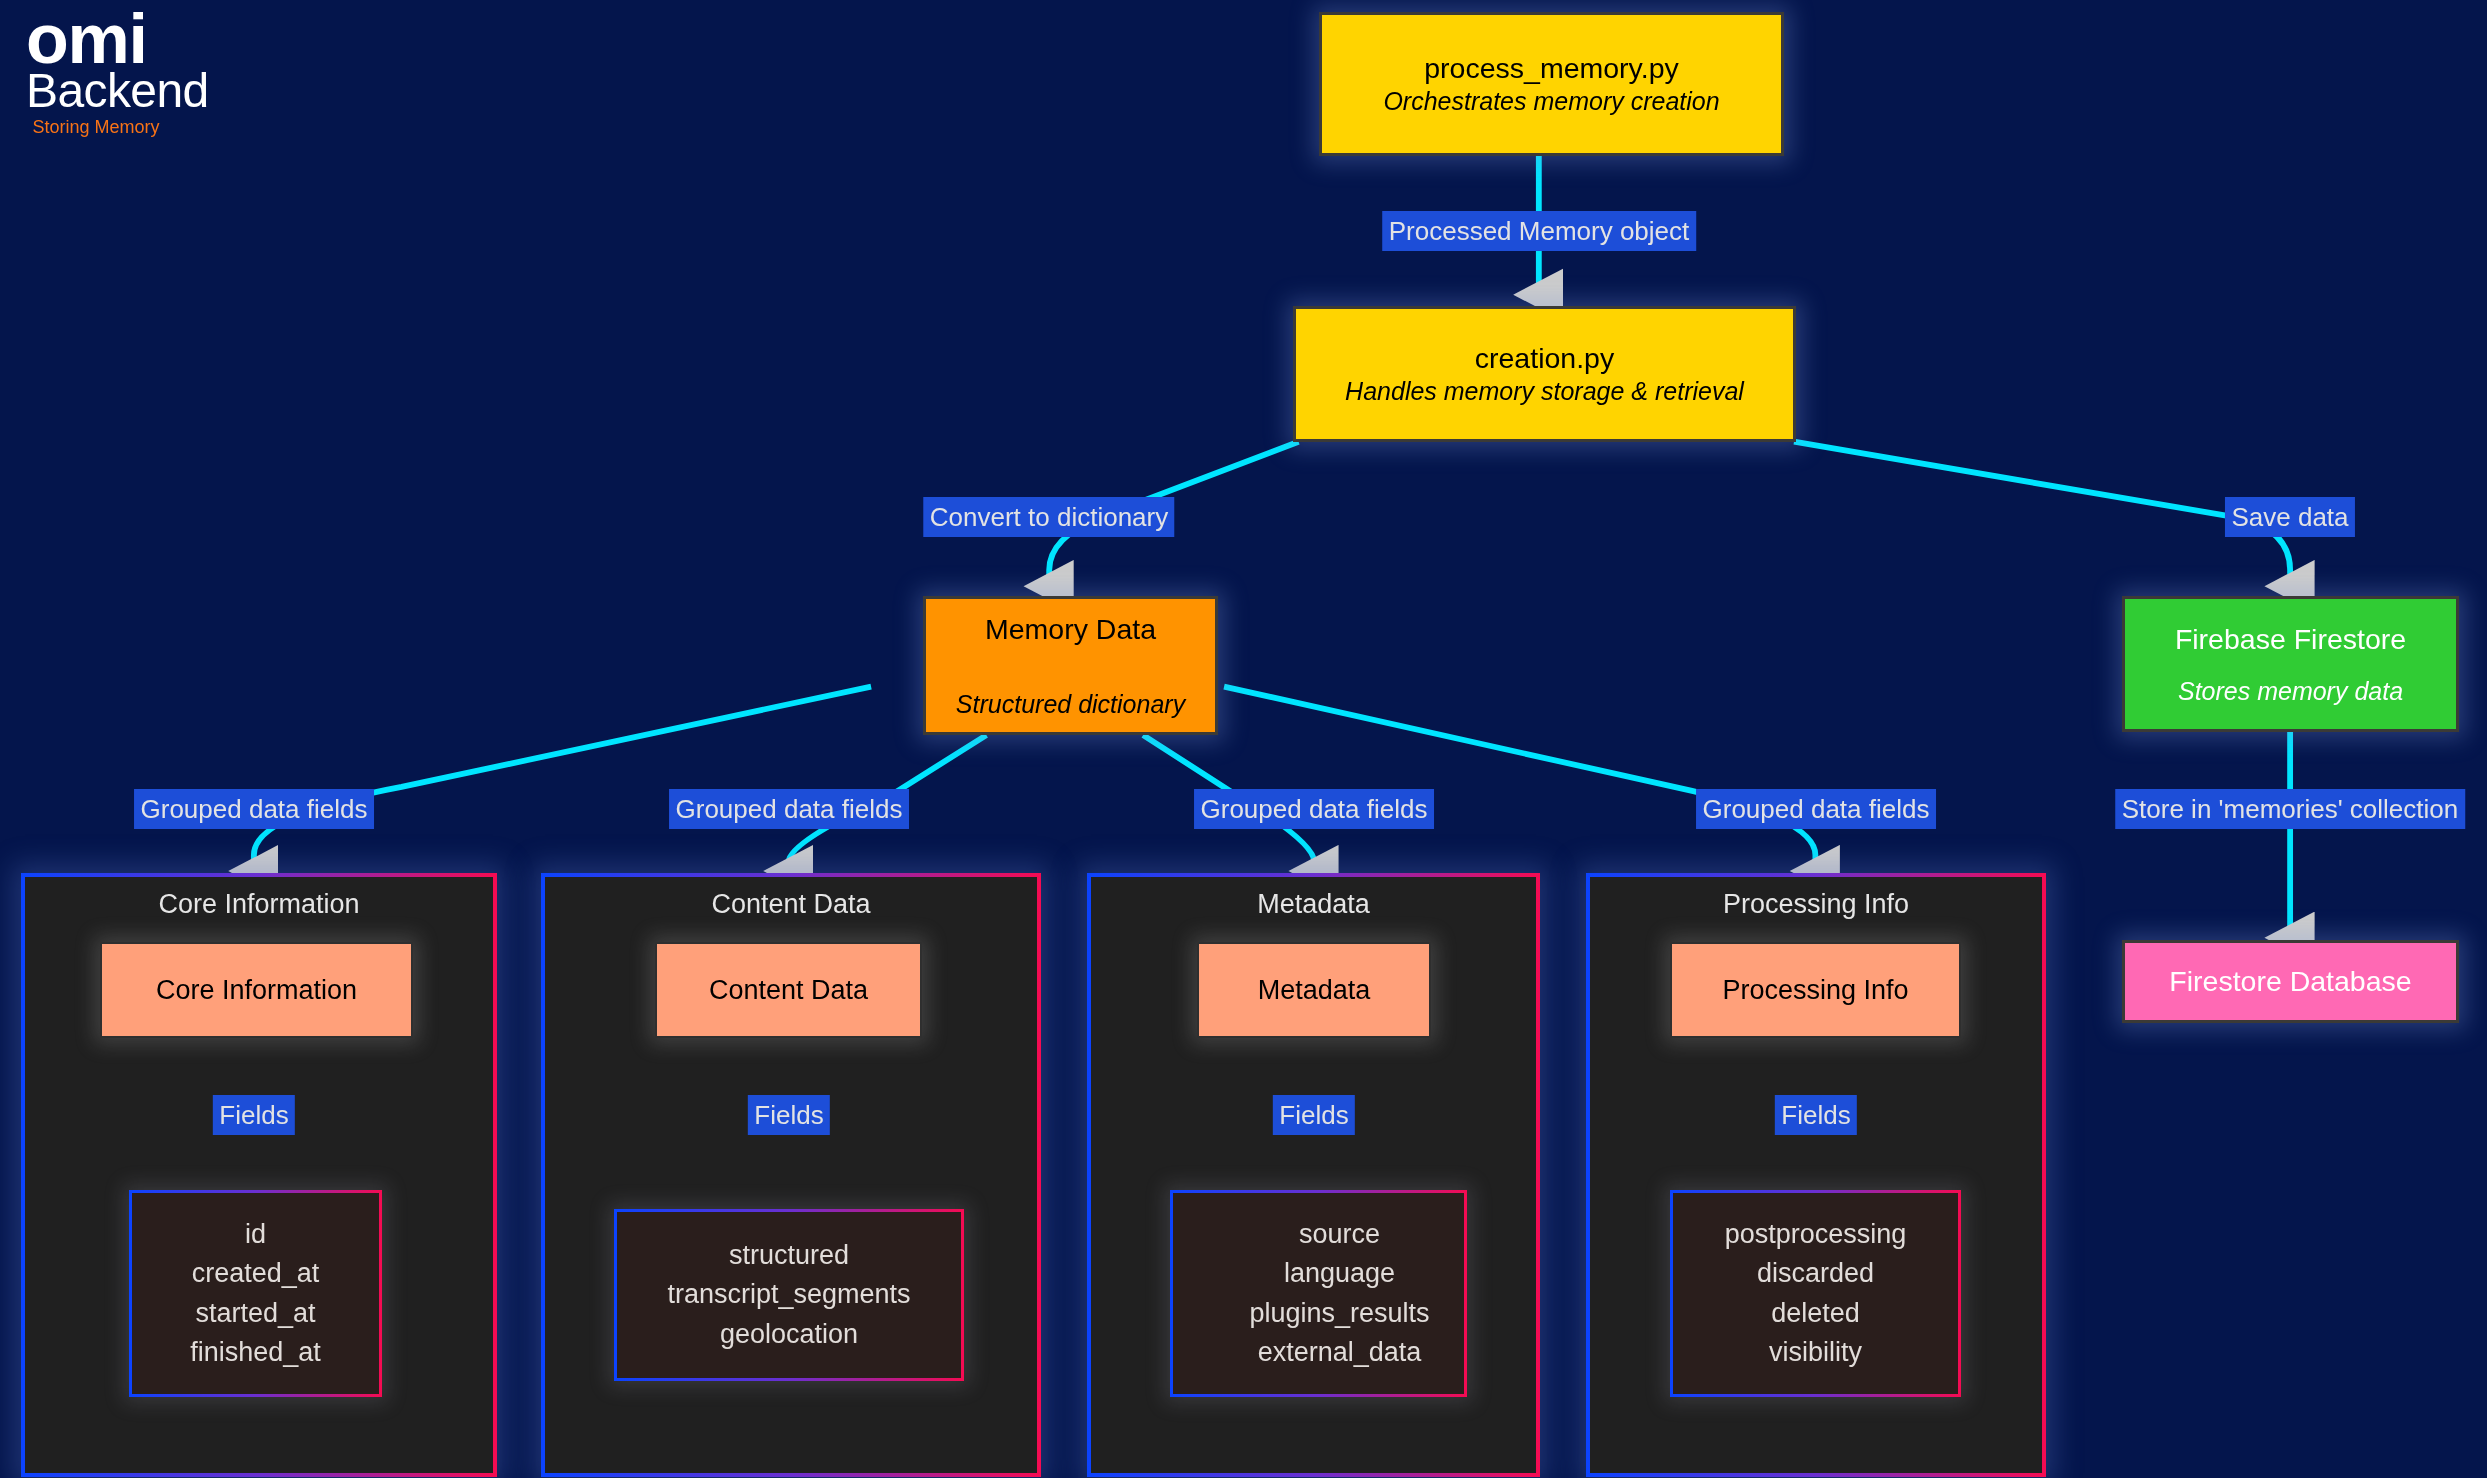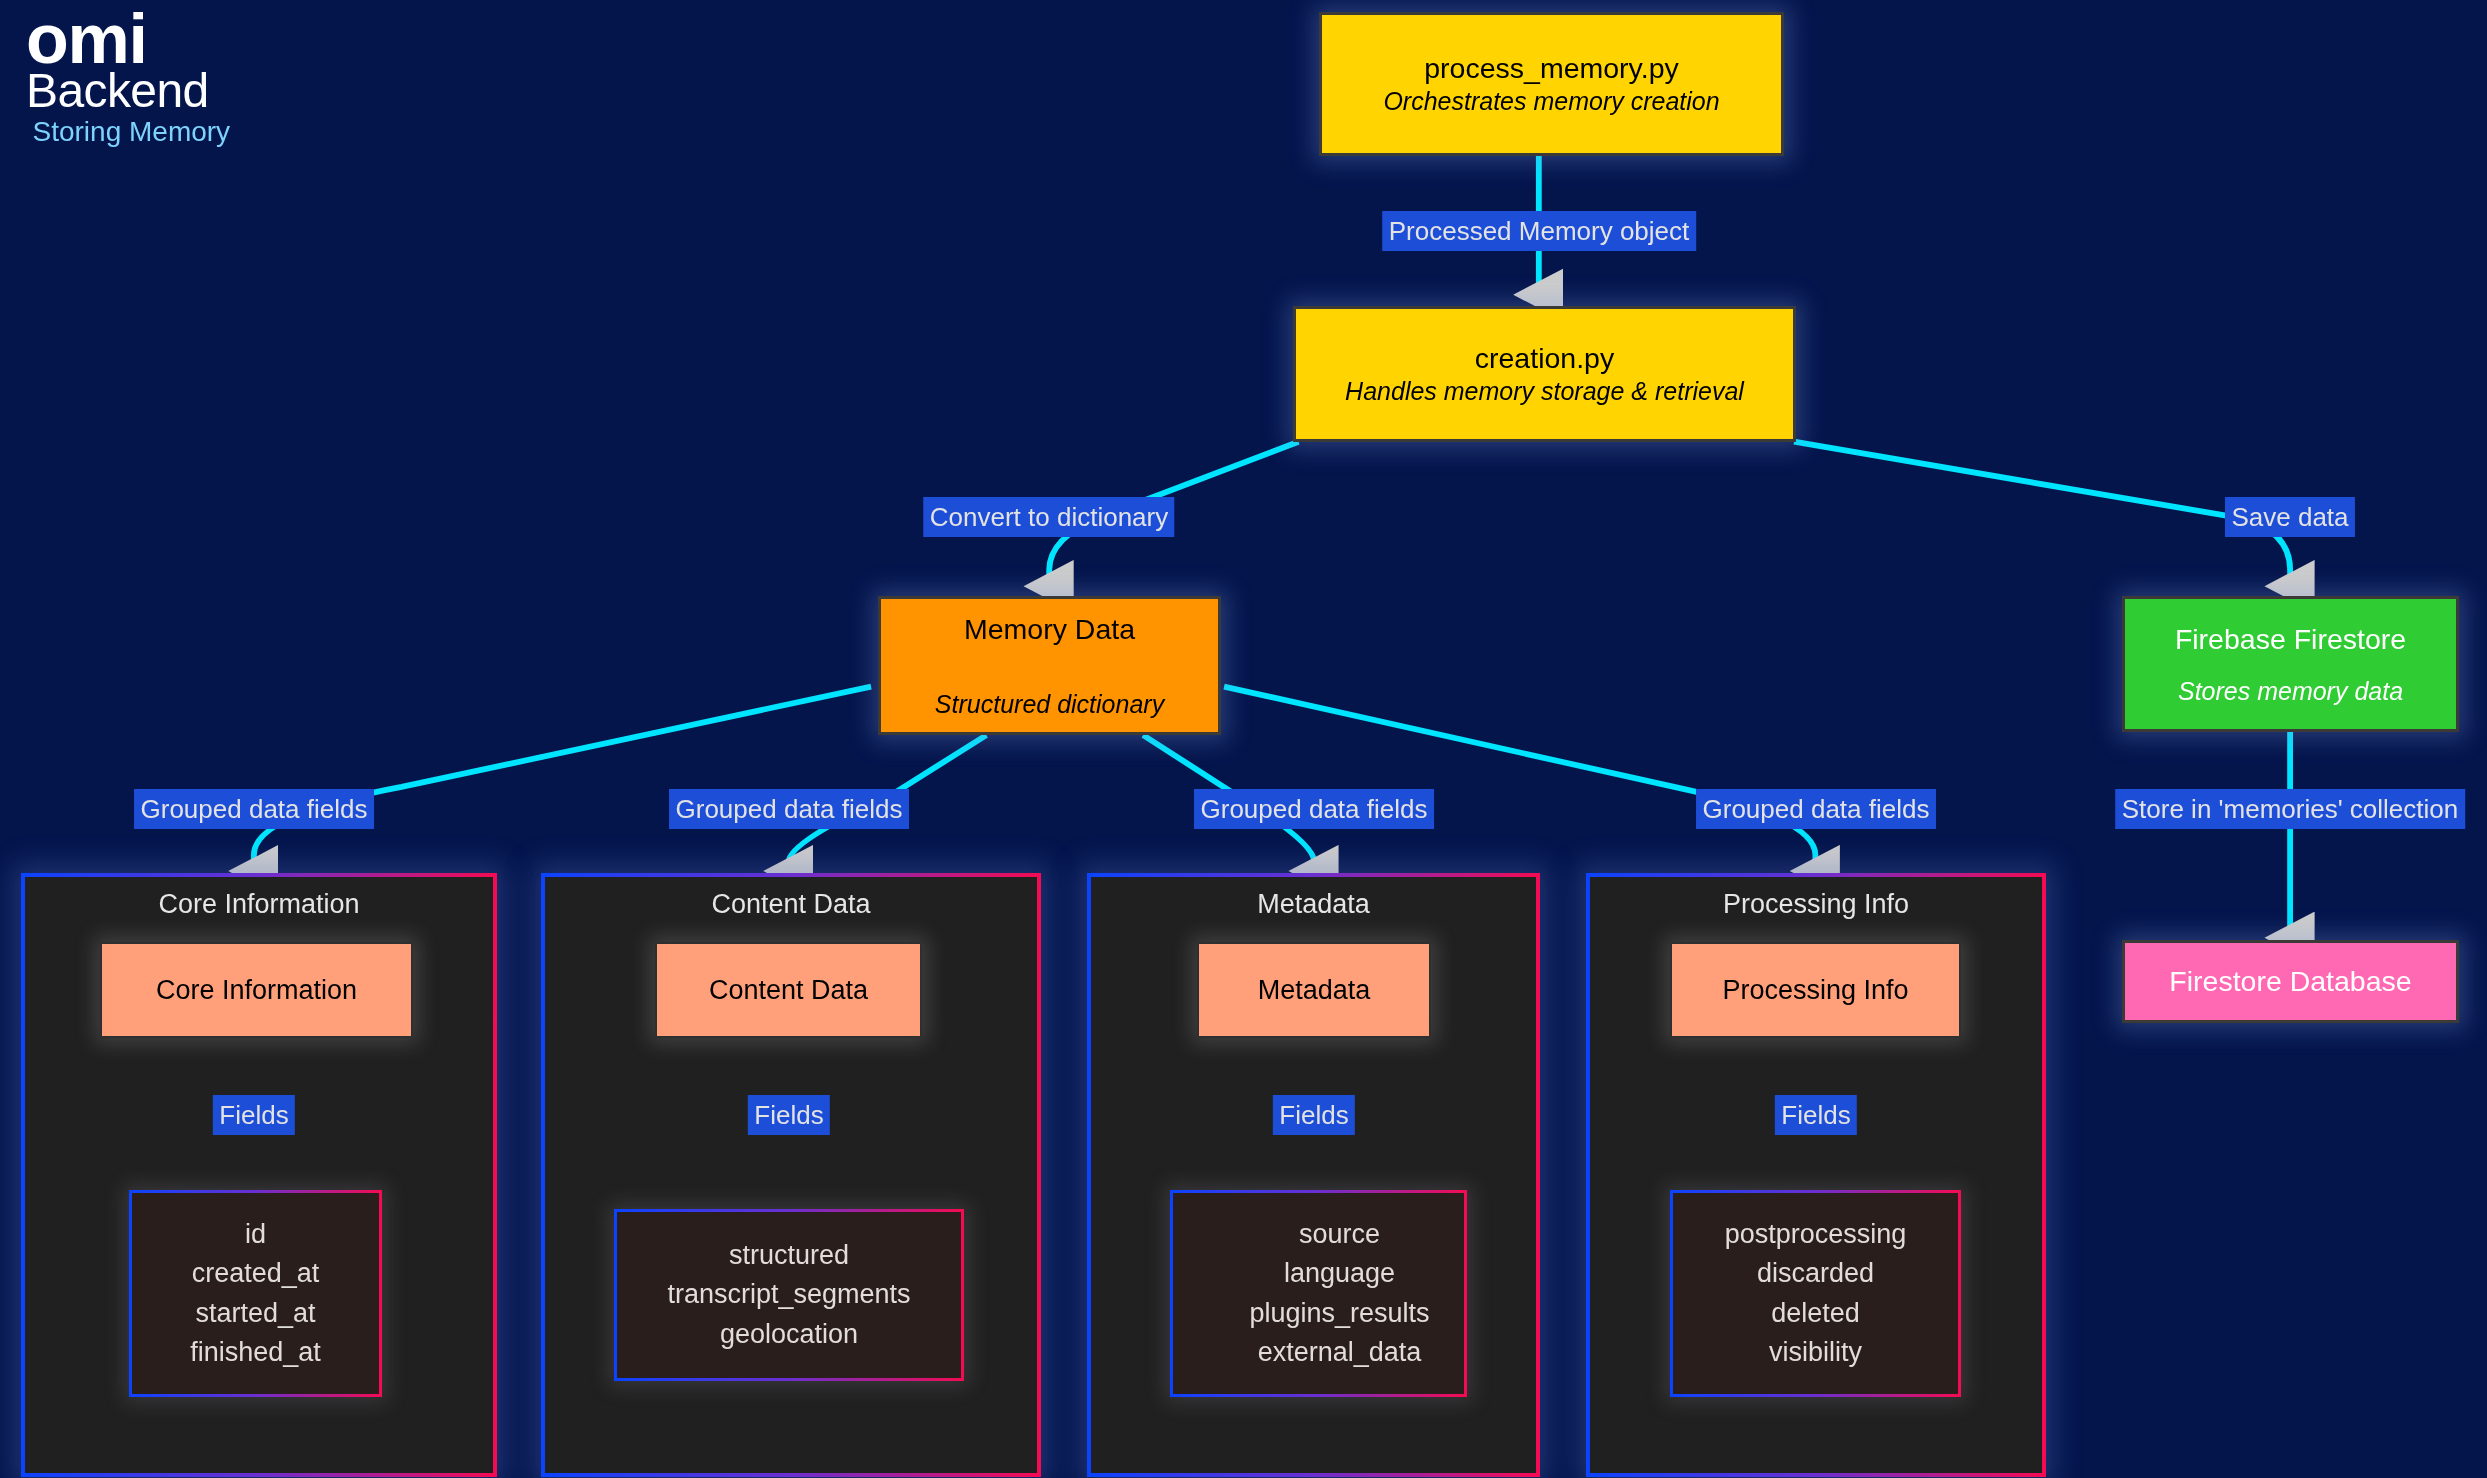--- a/index.html
+++ b/index.html
@@ -9,21 +9,21 @@
     background:#04154c;
   }
   #stage{position:absolute;inset:0;width:2487px;height:1478px;}
 
   svg.edges{position:absolute;left:0;top:0;width:2487px;height:1478px;pointer-events:none;}
 
   
   #logo{position:absolute;left:26px;top:6.5px;width:220px;}
   #logo .omi{display:block;color:#fff;font-weight:bold;font-size:70px;line-height:0.92;letter-spacing:-1.3px;}
   #logo .backend{display:block;color:#fff;font-size:48px;line-height:1.0;letter-spacing:-0.6px;margin-top:-3.9px;}
-  #logo .sub{display:block;color:#7dd3fc;font-size:28px;line-height:1.0;margin-top:2.6px;margin-left:6.5px;}
+  #logo .sub{display:block;color:#f97316;font-size:18px;line-height:1.0;margin-top:2.6px;margin-left:6.5px;}
 
   
   .node{
     position:absolute;box-sizing:border-box;
     display:flex;flex-direction:column;align-items:center;justify-content:center;
     border:3.9px solid #3b3a36;
     box-shadow:0 0 22px 6.5px rgba(120,150,220,.30);
     text-align:center;
   }
   .node .t1{font-size:28.5px;line-height:1.22;}
@@ -135,21 +135,21 @@
 
   <div class="node n-yellow" style="left:1293px;top:306px;width:503px;height:136px;">
     <div class="t1">creation.py</div>
     <div class="t2">Handles memory storage &amp; retrieval</div>
   </div>
 
   <div class="elabel" style="left:1049px;top:497px;">Convert to dictionary</div>
 
   <div class="elabel" style="left:2290px;top:497px;">Save data</div>
 
-  <div class="node n-orange" style="left:878px;top:596px;width:343px;height:139px;gap:42px;">
+  <div class="node n-orange" style="left:923px;top:596px;width:295px;height:139px;gap:42px;">
     <div class="t1">Memory Data</div>
     <div class="t2">Structured dictionary</div>
   </div>
 
   <div class="node n-green" style="left:2122px;top:596px;width:337px;height:136px;gap:19px;">
     <div class="t1">Firebase Firestore</div>
     <div class="t2">Stores memory data</div>
   </div>
 
   <div class="elabel" style="left:2290px;top:789px;">Store in 'memories' collection</div>

